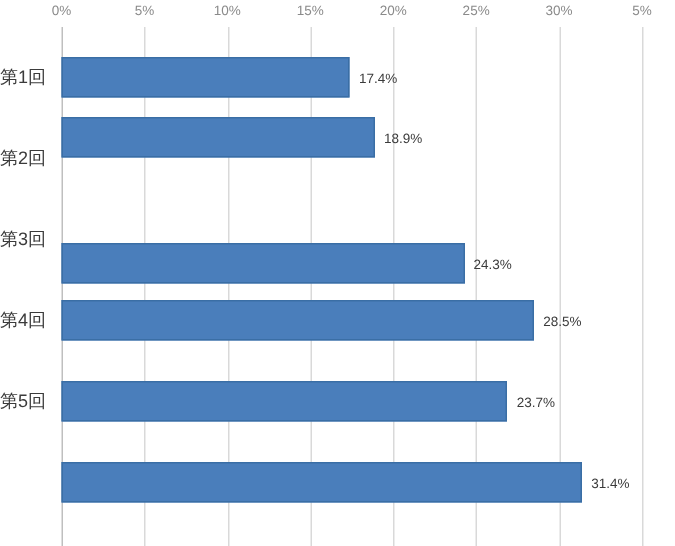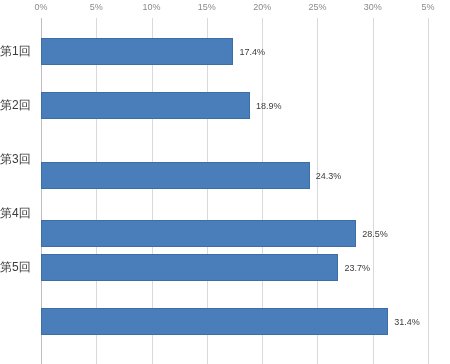--- a/index.html
+++ b/index.html
@@ -121,29 +121,29 @@
       <div class="gridline" style="left: 110.571px; background: rgb(217, 217, 217);"></div>
       <div class="gridline" style="left: 165.857px; background: rgb(217, 217, 217);"></div>
       <div class="gridline" style="left: 221.143px; background: rgb(217, 217, 217);"></div>
       <div class="gridline" style="left: 276.429px; background: rgb(217, 217, 217);"></div>
       <div class="gridline" style="left: 331.714px; background: rgb(217, 217, 217);"></div>
       <div class="gridline" style="left: 387px; background: rgb(217, 217, 217);"></div>
       <div class="bar-row" style="top: 20px; width: 387px;">
         <div class="bar" style="width: 192.394px; background: rgb(74, 126, 187); border-color: rgb(58, 110, 165);"></div>
         <div class="bar-value" style="left: 198.394px; color: rgb(59, 59, 59);">17.4%</div>
       </div>
-      <div class="bar-row" style="top: 74px; width: 387px; text-align: center;">
+      <div class="bar-row" style="top: 60px; width: 387px; text-align: center;">
         <div class="bar" style="width: 208.98px; background: rgb(74, 126, 187); border-color: rgb(58, 110, 165);"></div>
         <div class="bar-value" style="left: 214.98px; color: rgb(59, 59, 59);">18.9%</div>
       </div>
       <div class="bar-row" style="top: 144px; width: 387px;">
         <div class="bar" style="width: 268.689px; background: rgb(74, 126, 187); border-color: rgb(58, 110, 165);"></div>
         <div class="bar-value" style="left: 274.689px; color: rgb(59, 59, 59);">24.3%</div>
       </div>
-      <div class="bar-row" style="top: 182px; width: 387px; margin-top: 20px;">
+      <div class="bar-row" style="top: 182px; width: 387px;">
         <div class="bar" style="width: 315.129px; background: rgb(74, 126, 187); border-color: rgb(58, 110, 165);"></div>
         <div class="bar-value" style="left: 321.129px; color: rgb(59, 59, 59);">28.5%</div>
       </div>
       <div class="bar-row" style="top: 236px; width: 387px;">
         <div class="bar" style="width: 297.437px; background: rgb(74, 126, 187); border-color: rgb(58, 110, 165);"></div>
         <div class="bar-value" style="left: 303.437px; color: rgb(59, 59, 59);">23.7%</div>
       </div>
       <div class="bar-row" style="top: 290px; width: 387px;">
         <div class="bar" style="width: 347.194px; background: rgb(74, 126, 187); border-color: rgb(58, 110, 165);"></div>
         <div class="bar-value" style="left: 353.194px; color: rgb(59, 59, 59);">31.4%</div>

